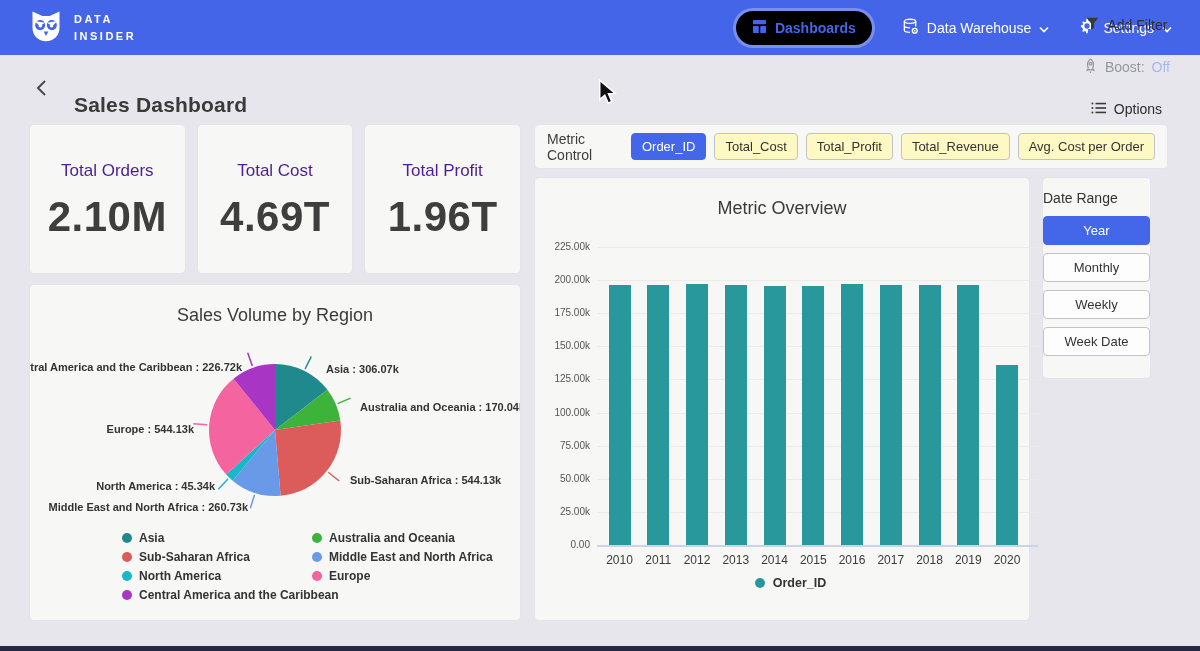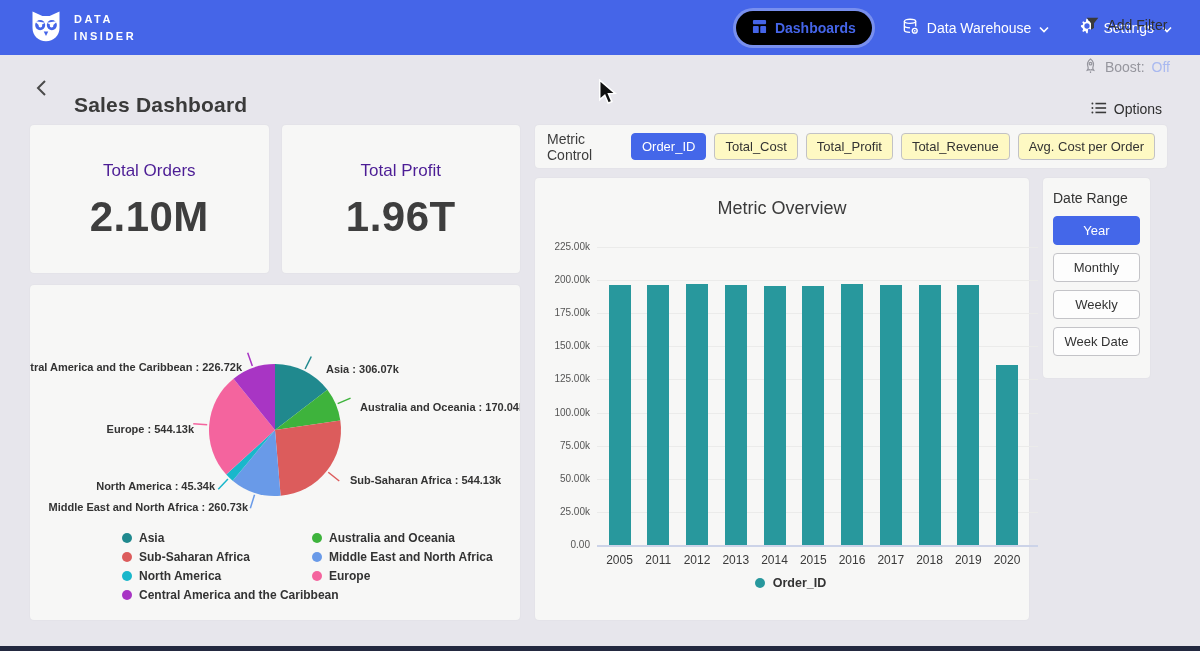--- a/index.html
+++ b/index.html
@@ -67,21 +67,21 @@
   
   .right-row { margin-top:10px; display:flex; gap:14px; align-items:flex-start; }
   .bar-card { width:494px; height:442px; position:relative; }
   .grid-line { position:absolute; height:1px; background:#ebebea; left:62px; width:441px; }
   .grid-line.zero { background:#ccd3e8; height:2px; }
   .tick-label { position:absolute; width:50px; text-align:right; font-size:10px; color:#555; }
   .bar { position:absolute; width:22px; background:#28989d; }
   .x-label { position:absolute; width:40px; text-align:center; font-size:12px; color:#3a3a3a; }
   .bar-legend { position:absolute; left:0; width:511px; top:398px; display:flex; justify-content:center; align-items:center; gap:8px; font-size:12.5px; font-weight:bold; color:#333; }
   
-  .date-card { width:107px; min-height:176px; padding:12px 10px 14px; }
+  .date-card { width:107px; min-height:176px; padding:12px 0 14px; }
   .date-label { font-size:14px; color:#333; margin-bottom:10px; }
   .date-btn {
     display:block; width:100%; margin-bottom:8px; padding:6px 0;
     font-family:"Liberation Sans",sans-serif; font-size:13px; text-align:center;
     background:#fdfdfd; border:1px solid #c4c4c8; border-radius:4px; color:#333; cursor:pointer;
   }
   .date-btn.active { background:#4467e9; border-color:#4467e9; color:#fff; }
   
   .bottom-strip { position:absolute; bottom:0; left:0; width:1200px; height:5px; background:#232940; }
   .cursor { position:absolute; left:597px; top:79px; z-index:99; pointer-events:none; }
@@ -205,26 +205,31 @@
   </div>
 </header>
 
 <div class="col-left">
   <div class="kpi-row">
     <div class="card kpi-card">
       <div class="kpi-label">Total Orders</div>
       <div class="kpi-value">2.10M</div>
     </div>
     <div class="card kpi-card">
+      <div class="kpi-label">Total Cost</div>
+      <div class="kpi-value">4.69T</div>
+    </div>
+    <div class="card kpi-card">
       <div class="kpi-label">Total Profit</div>
       <div class="kpi-value">1.96T</div>
     </div>
   </div>
 
   <div class="card pie-card">
+    <div class="chart-title">Sales Volume by Region</div>
     <svg id="pie-svg" width="490" height="335" viewBox="0 0 490 335">
         <path d="M 245 145 L 245 79 A 66 66 0 0 1 297.3894955821321 104.85849090218755 Z" fill="#20898e"></path>
         <path d="M 275.09702264693243 84.02320746554443 L 281.29346848600676 71.46916194374477" stroke="#20898e" stroke-width="1.5" fill="none"></path>
         <text x="296" y="88" text-anchor="start" class="pie-label">Asia : 306.07k</text>
         <path d="M 245 145 L 297.3894955821321 104.85849090218755 A 66 66 0 0 1 310.3135800486492 135.50598813837408 Z" fill="#3eb33c"></path>
         <path d="M 307.65666363982655 118.5776136292417 L 320.5565649774379 113.1377105529091" stroke="#3eb33c" stroke-width="1.5" fill="none"></path>
         <text x="330" y="126" text-anchor="start" class="pie-label">Australia and Oceania : 170.04k</text>
         <path d="M 245 145 L 310.3135800486492 135.50598813837408 A 66 66 0 0 1 250.59719101538363 210.76223424380674 Z" fill="#dc5c5c"></path>
         <path d="M 298.26736423598265 187.26804830307591 L 309.2341745198614 195.97029354194447" stroke="#dc5c5c" stroke-width="1.5" fill="none"></path>
         <text x="320" y="199" text-anchor="start" class="pie-label">Sub-Saharan Africa : 544.13k</text>
@@ -306,21 +311,21 @@
           <div class="tick-label" style="left: 5px; top: 195.444px;">125.00k</div>
           <div class="grid-line" style="top: 168.333px;"></div>
           <div class="tick-label" style="left: 5px; top: 162.333px;">150.00k</div>
           <div class="grid-line" style="top: 135.222px;"></div>
           <div class="tick-label" style="left: 5px; top: 129.222px;">175.00k</div>
           <div class="grid-line" style="top: 102.111px;"></div>
           <div class="tick-label" style="left: 5px; top: 96.1111px;">200.00k</div>
           <div class="grid-line" style="top: 69px;"></div>
           <div class="tick-label" style="left: 5px; top: 63px;">225.00k</div>
           <div class="bar" style="left: 73.5px; top: 107px; height: 260px; background: rgb(40, 152, 157);"></div>
-          <div class="x-label" style="left: 64.5px; top: 375px;">2005</div>
+          <div class="x-label" style="left: 64.5px; top: 375px;">2010</div>
           <div class="bar" style="left: 112.25px; top: 107px; height: 260px; background: rgb(40, 152, 157);"></div>
           <div class="x-label" style="left: 103.25px; top: 375px;">2011</div>
           <div class="bar" style="left: 151px; top: 106px; height: 261px; background: rgb(40, 152, 157);"></div>
           <div class="x-label" style="left: 142px; top: 375px;">2012</div>
           <div class="bar" style="left: 189.75px; top: 107px; height: 260px; background: rgb(40, 152, 157);"></div>
           <div class="x-label" style="left: 180.75px; top: 375px;">2013</div>
           <div class="bar" style="left: 228.5px; top: 108px; height: 259px; background: rgb(40, 152, 157);"></div>
           <div class="x-label" style="left: 219.5px; top: 375px;">2014</div>
           <div class="bar" style="left: 267.25px; top: 108px; height: 259px; background: rgb(40, 152, 157);"></div>
           <div class="x-label" style="left: 258.25px; top: 375px;">2015</div>

